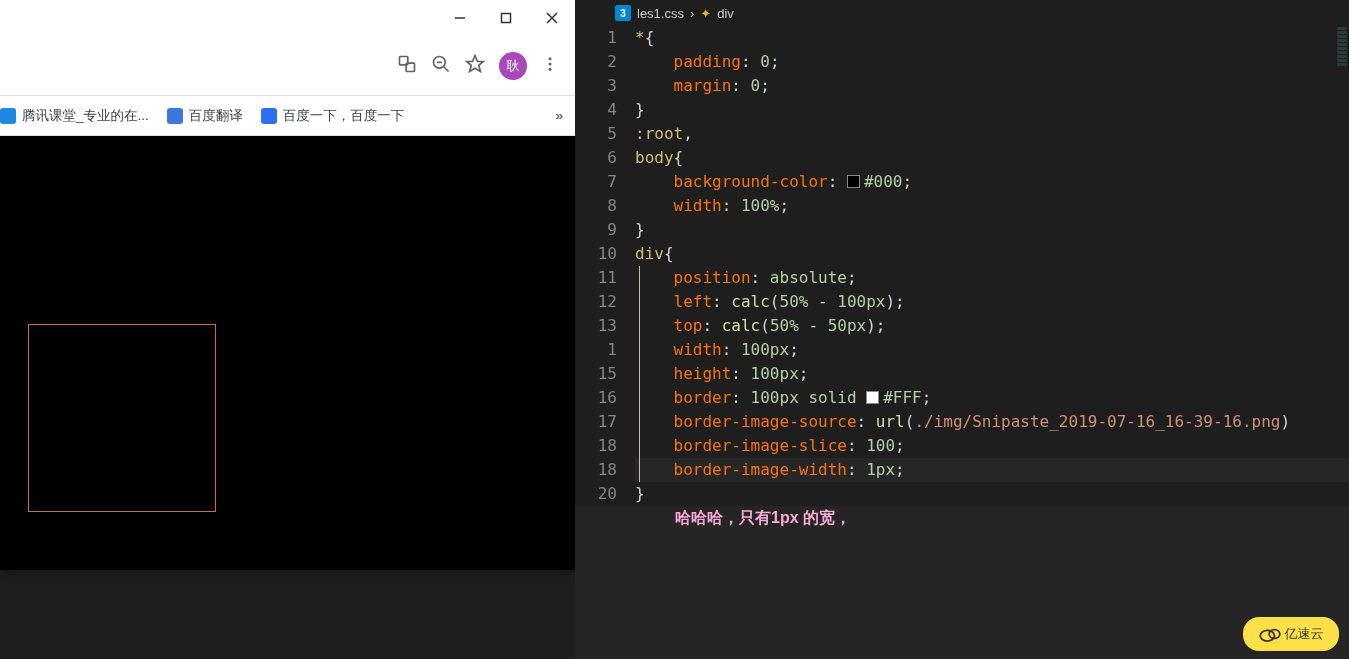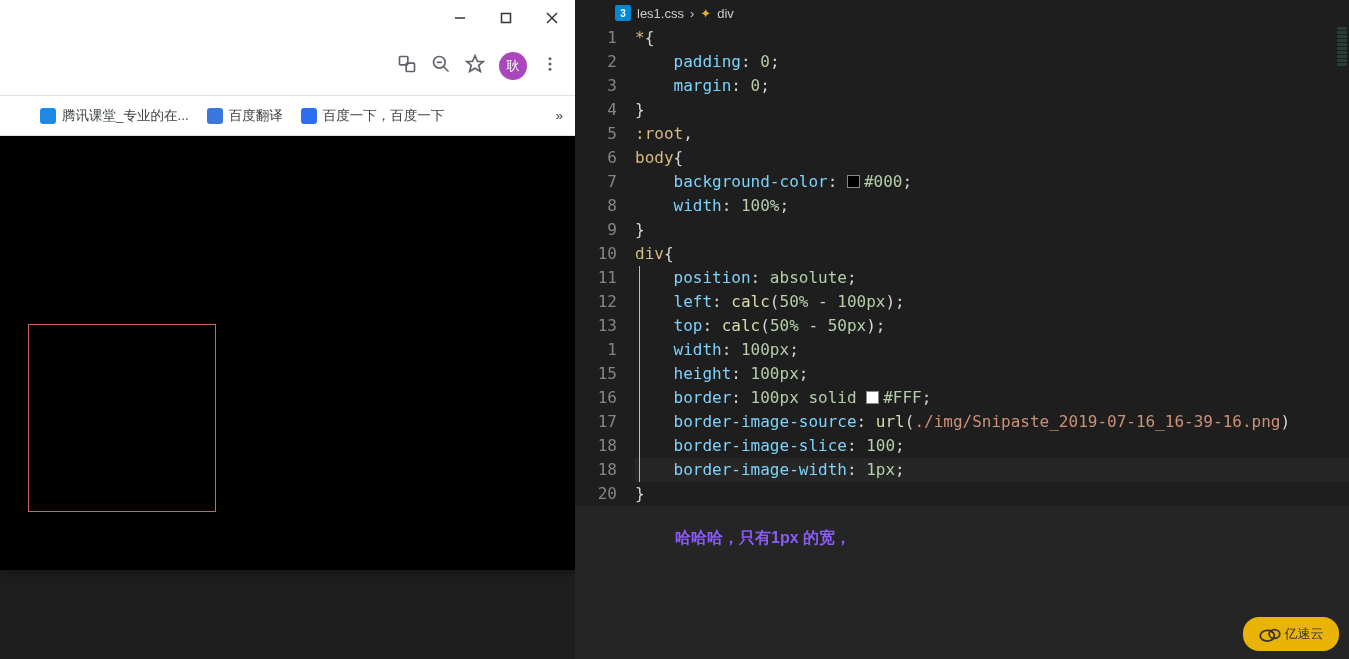--- a/index.html
+++ b/index.html
@@ -53,21 +53,20 @@
   background: #ab47bc;
   color: #fff;
   display: flex; align-items: center; justify-content: center;
   font-size: 13px;
 }
 .icon-gray { color: #5f6368; }
 .bmbar {
   height: 40px;
   display: flex; align-items: center;
   gap: 18px;
-  padding-left: 40px;
   background: #fff;
   border-bottom: 1px solid #e0e0e0;
   font-size: 13.5px;
   color: #3c4043;
 }
 .bm { display: flex; align-items: center; gap: 6px; white-space: nowrap; }
 .bm-ico { width: 16px; height: 16px; border-radius: 3px; flex-shrink: 0; }
 .content {
   position: absolute;
   left: 0; top: 136px;
@@ -117,21 +116,21 @@
   text-align: right;
   padding-right: 18px;
   color: #858585;
   user-select: none;
 }
 .gutter div { height: 24px; }
 .code { flex: 1; position: relative; white-space: pre; }
 .code .ln { height: 24px; }
 .cursor-line { background: rgba(255,255,255,0.04); }
 .s-sel { color: #d7ba7d; }
-.s-prop { color: #7dd3fc; }
+.s-prop { color: #f97316; }
 .s-punc { color: #d4d4d4; }
 .s-num { color: #b5cea8; }
 .s-fn { color: #dcdcaa; }
 .s-str { color: #ce9178; }
 .swatch {
   display: inline-block;
   width: 13px; height: 13px;
   border: 1px solid #888;
   vertical-align: -1px;
   margin-right: 4px;
@@ -139,30 +138,30 @@
 .sw-black { background: #000; }
 .sw-white { background: #fff; }
 .guide {
   position: absolute;
   left: 4px; top: 0;
   width: 1px;
   background: #d7ba7d;
 }
 .comment {
   position: absolute;
-  left: 675px; top: 528px;
+  left: 675px; top: 508px;
   font-size: 16px;
   font-weight: bold;
-  color: #8b5cf6;
+  color: #f9a8d4;
 }
 .watermark {
   position: absolute;
   right: 10px; bottom: 8px;
   width: 96px; height: 34px;
-  background: #eab308;
+  background: #fde047;
   border-radius: 16px;
   display: flex; align-items: center; justify-content: center;
   font-size: 13px;
   color: #333;
   gap: 4px;
 }
 .minimap {
   position: absolute;
   right: 0; top: 26px;
   width: 14px; height: 80px;

